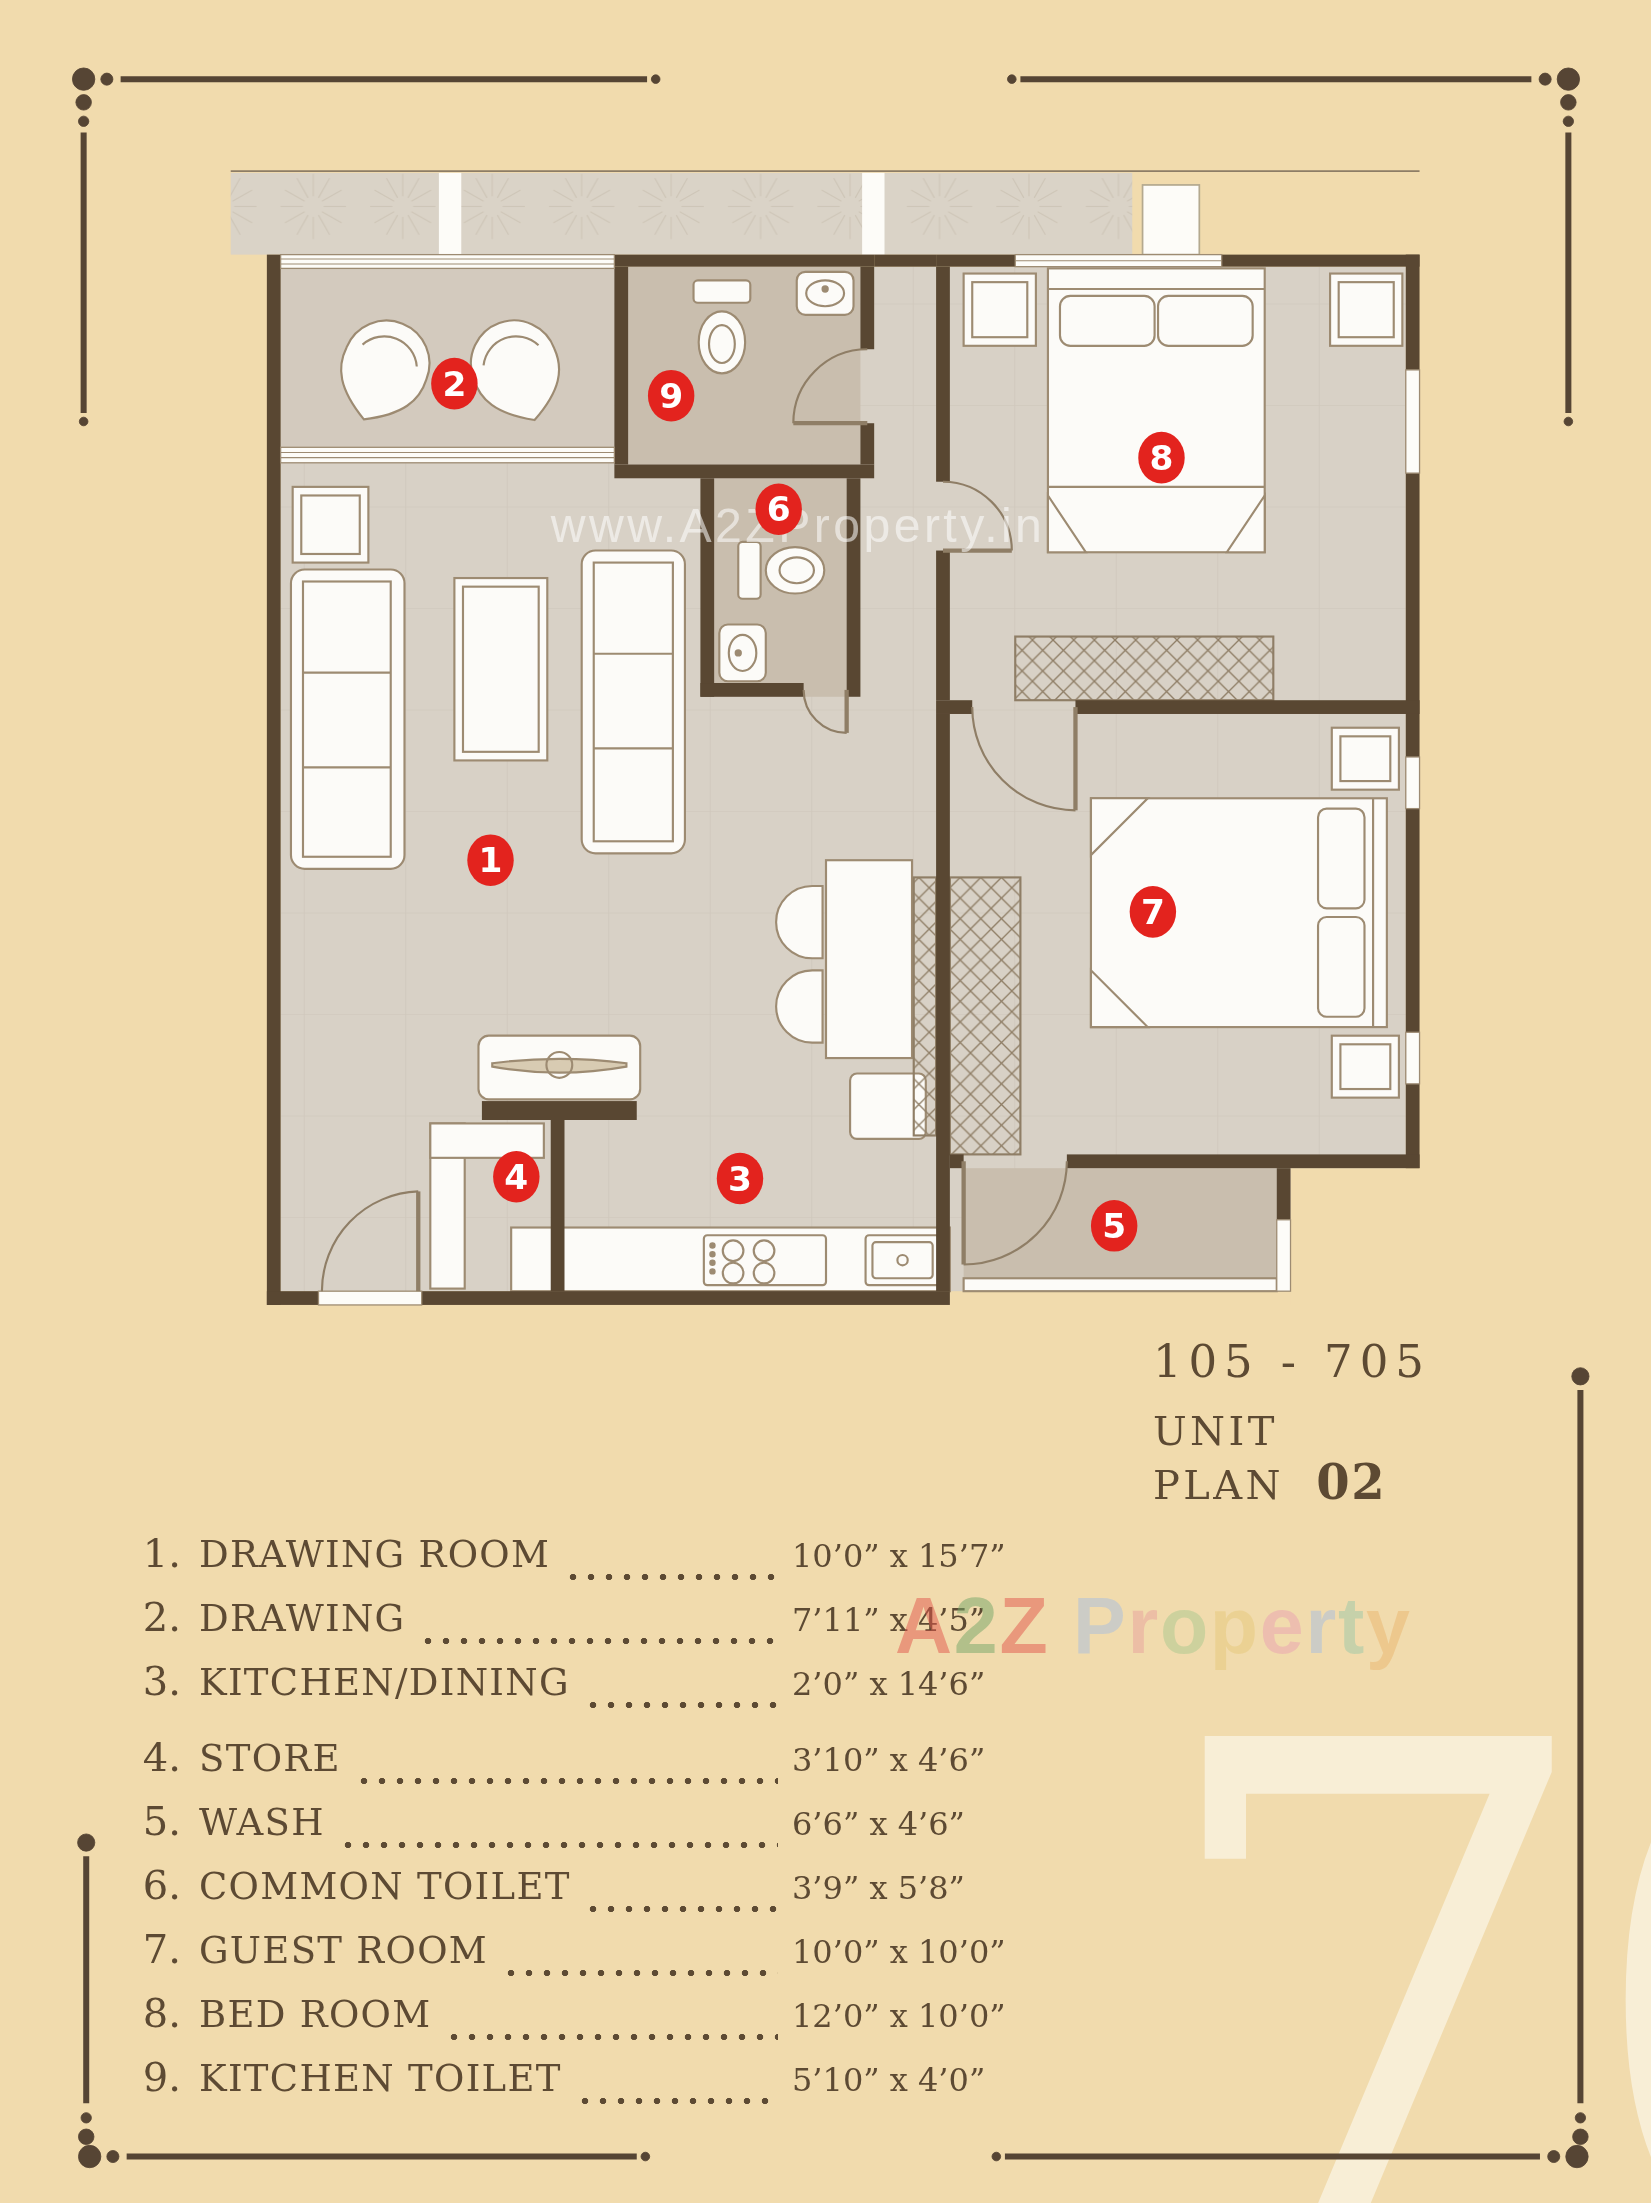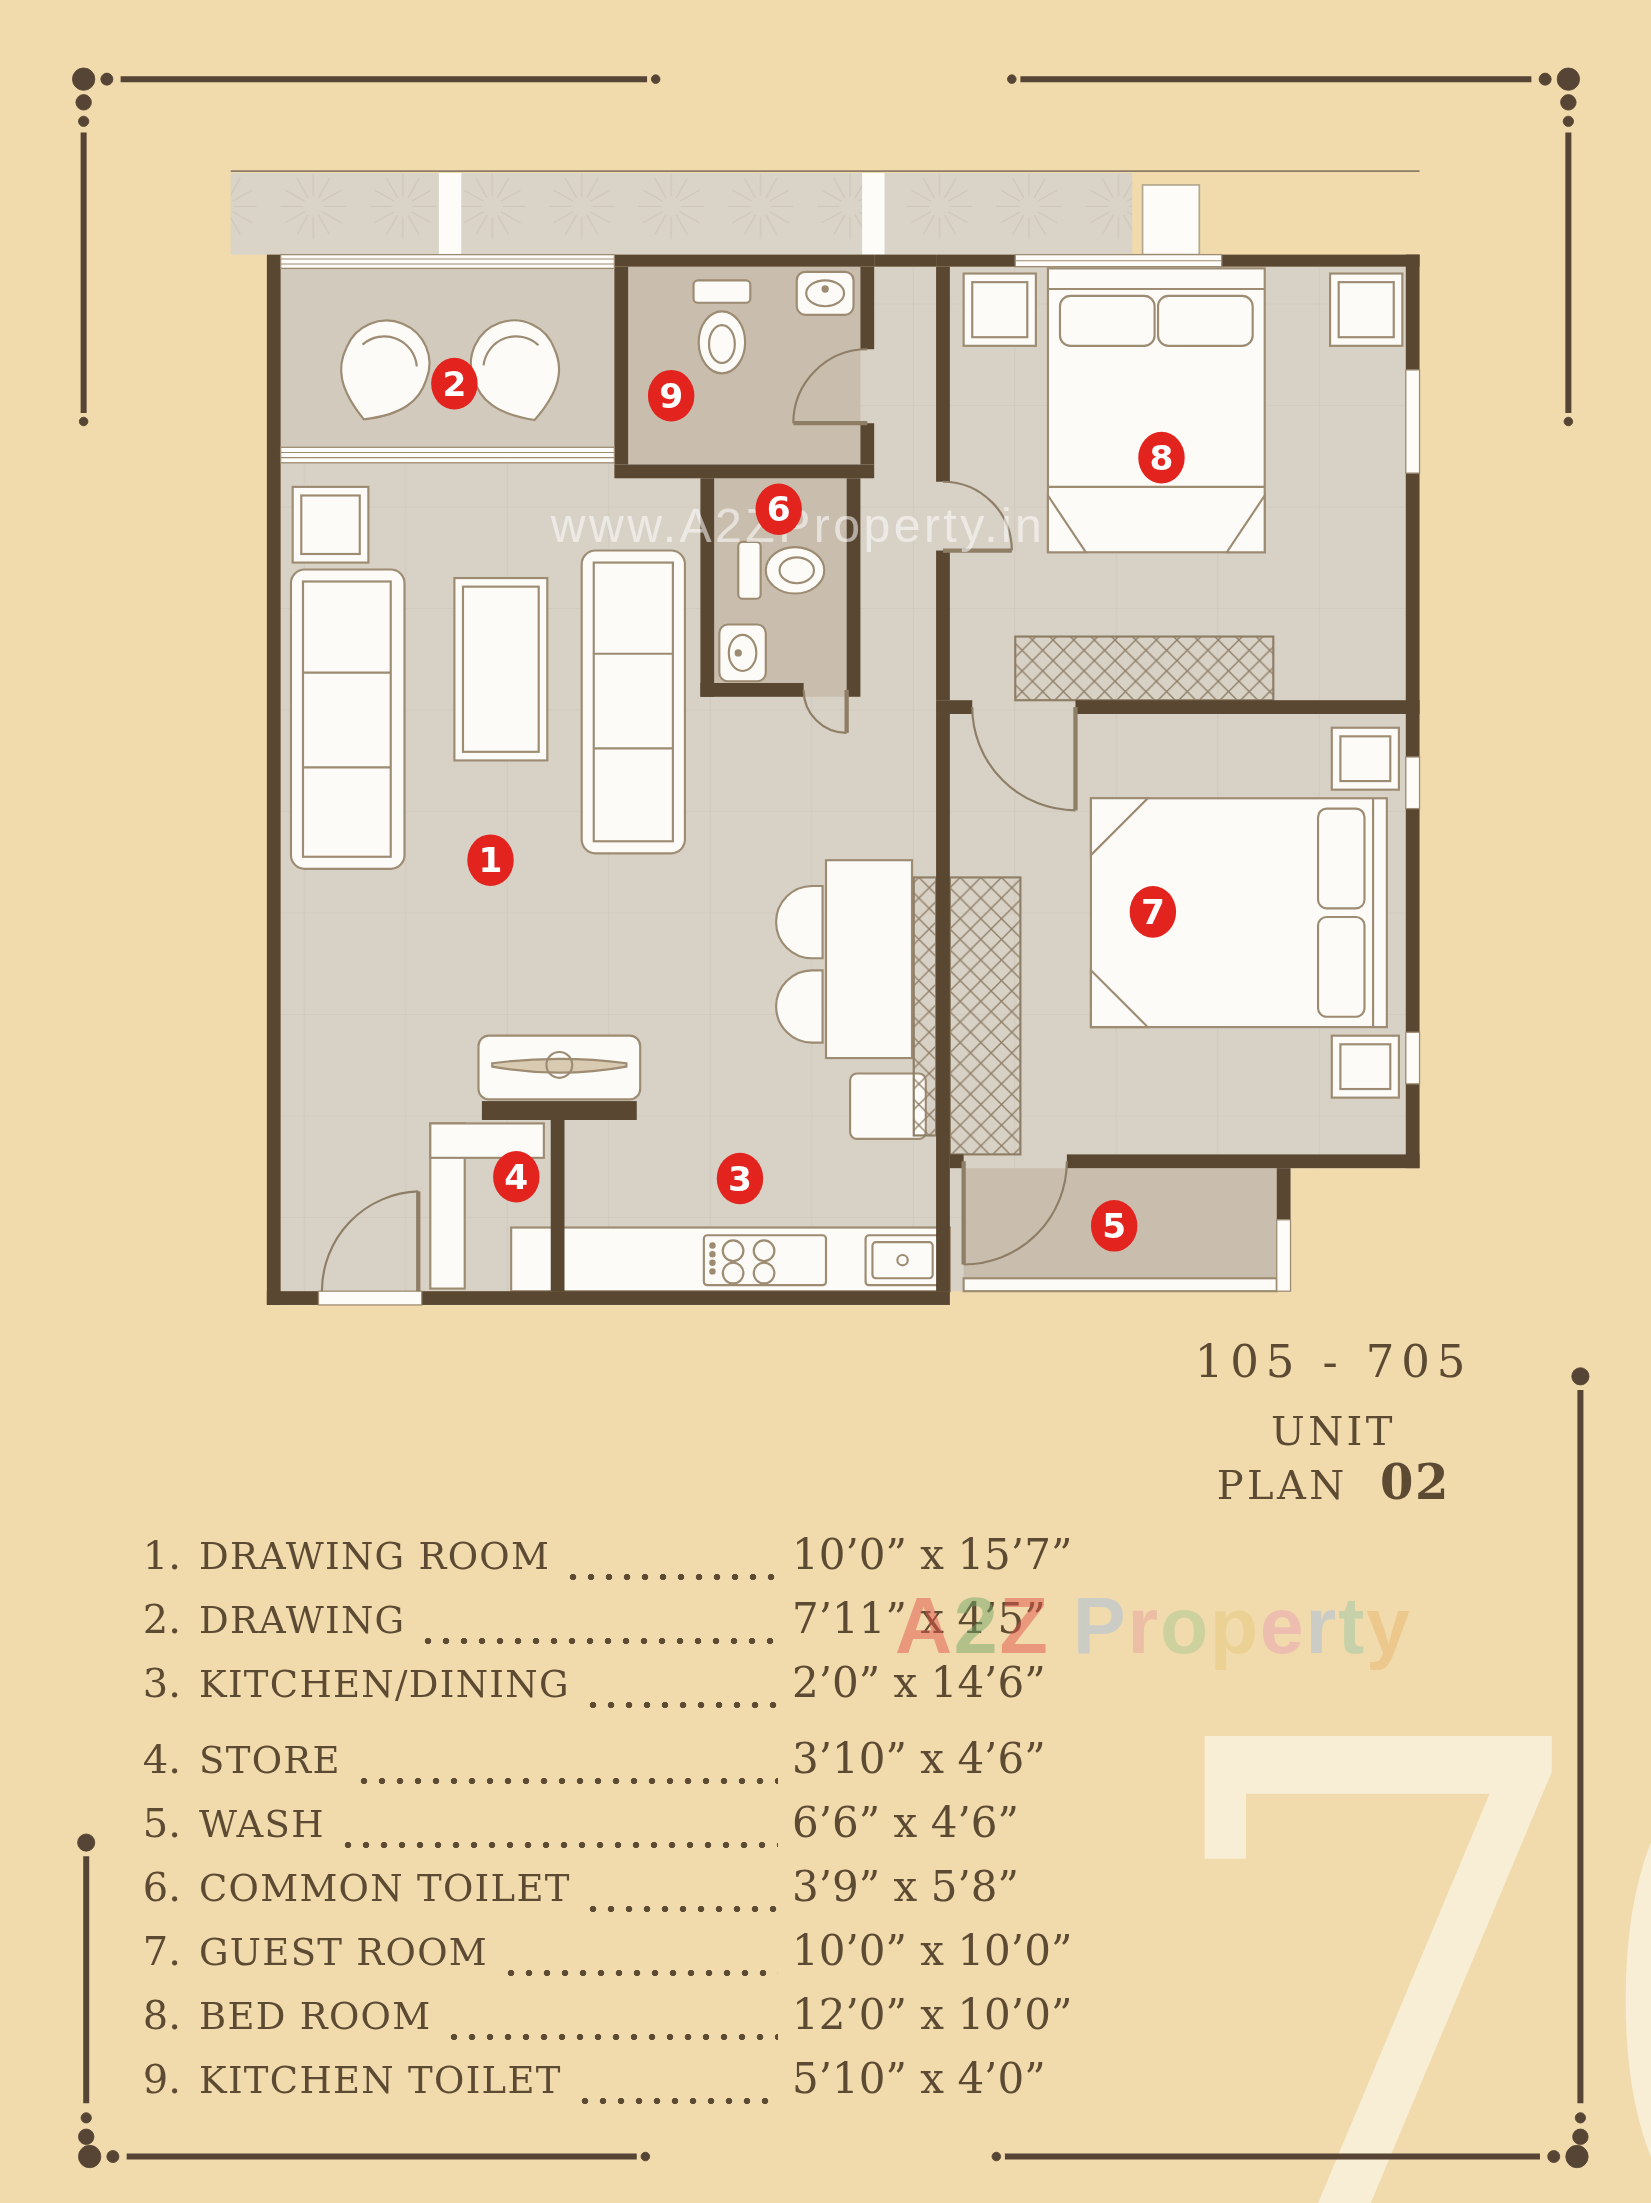--- a/index.html
+++ b/index.html
@@ -4,33 +4,33 @@
 <style>
   html,body{margin:0;padding:0;background:#8a8a8a;}
   .canvas{position:relative;width:1652px;height:2203px;background:#f1dbad;overflow:hidden;
           font-family:"DejaVu Serif","Liberation Serif",serif;color:#5d4a33;}
   .bignum{position:absolute;top:1652px;left:1144px;font-size:723px;line-height:1;
           font-family:"DejaVu Serif",serif;color:#f8eed6;letter-spacing:-26px;user-select:none;}
   svg{position:absolute;top:0;left:0;}
   .planwm{font-family:"Liberation Sans","DejaVu Sans",sans-serif;font-size:56px;letter-spacing:4px;
           fill:#ffffff;opacity:.55;}
   .lblnum{font-family:"DejaVu Sans","Liberation Sans",sans-serif;font-size:40px;font-weight:bold;fill:#ffffff;}
-  .titleblock{position:absolute;left:1153px;top:1335px;width:361px;text-align:center;}
+  .titleblock{position:absolute;left:1153px;top:1335px;width:361px;}
   .titleblock .range{font-size:45px;letter-spacing:6.9px;}
   .titleblock .plah{font-size:40px;letter-spacing:3.4px;margin-top:20px;}
   .titleblock .plah b{font-size:48px;letter-spacing:1.7px;}
   .legend{position:absolute;left:131px;top:1530px;width:981px;}
   .lrow{display:flex;height:64px;align-items:baseline;}
   .lrow.gap{margin-top:12px;}
   .lnum{width:50px;text-align:right;font-size:40px;flex:none;}
   .lname{margin-left:18px;font-size:37px;letter-spacing:1.3px;flex:none;}
   .dots{flex:1;align-self:flex-end;height:10.3px;margin:0 13.8px 12px 13.8px;
         background-image:radial-gradient(circle,#5d4a33 2.9px,transparent 3.6px);
         background-size:18px 10.3px;background-position:0 50%;background-repeat:repeat-x;}
-  .ldim{width:320px;flex:none;font-size:42px;white-space:nowrap;}
+  .ldim{width:320px;flex:none;font-size:32px;white-space:nowrap;}
   .brand{position:absolute;left:895px;top:1580px;font-family:"Liberation Sans","DejaVu Sans",sans-serif;
          font-size:79px;font-weight:bold;letter-spacing:1.7px;opacity:.5;white-space:pre;}
 </style>
 </head>
 <body>
 
 <div class="canvas">
 
   <div class="bignum">70</div>
 

